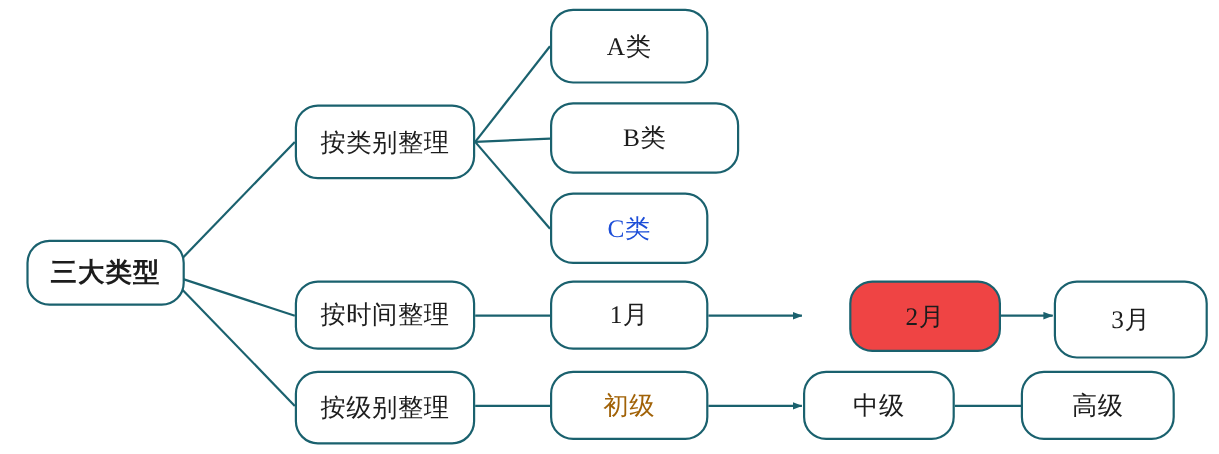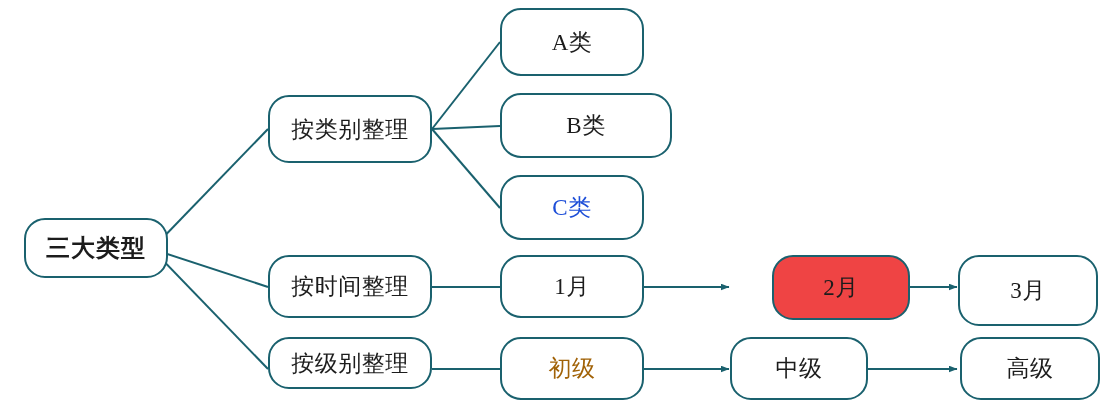--- a/index.html
+++ b/index.html
@@ -79,21 +79,21 @@
   <div id="node-group">
       <div class="node root" style="left: 8px; top: 218px; width: 144px; height: 60px; border-color: rgb(26, 97, 110); background: rgb(255, 255, 255); color: rgb(28, 28, 28); margin-left: 16px;">
         <span class="node-label">三大类型</span>
       </div>
       <div class="node" style="left: 268px; top: 95px; width: 164px; height: 68px; border-color: rgb(26, 97, 110); background: rgb(255, 255, 255); color: rgb(28, 28, 28);">
         <span class="node-label">按类别整理</span>
       </div>
       <div class="node" style="left: 268px; top: 255px; width: 164px; height: 63px; border-color: rgb(26, 97, 110); background: rgb(255, 255, 255); color: rgb(28, 28, 28);">
         <span class="node-label">按时间整理</span>
       </div>
-      <div class="node" style="left: 268px; top: 337px; width: 164px; height: 52px; border-color: rgb(26, 97, 110); background: rgb(255, 255, 255); color: rgb(28, 28, 28);">
+      <div class="node" style="left: 268px; top: 337px; width: 164px; height: 67px; border-color: rgb(26, 97, 110); background: rgb(255, 255, 255); color: rgb(28, 28, 28);">
         <span class="node-label">按级别整理</span>
       </div>
       <div class="node" style="left: 500px; top: 8px; width: 144px; height: 68px; border-color: rgb(26, 97, 110); background: rgb(255, 255, 255); color: rgb(28, 28, 28);">
         <span class="node-label">A类</span>
       </div>
       <div class="node" style="left: 500px; top: 93px; width: 172px; height: 65px; border-color: rgb(26, 97, 110); background: rgb(255, 255, 255); color: rgb(28, 28, 28);">
         <span class="node-label">B类</span>
       </div>
       <div class="node" style="left: 500px; top: 175px; width: 144px; height: 65px; border-color: rgb(26, 97, 110); background: rgb(255, 255, 255); color: #1d4ed8;">
         <span class="node-label">C类</span>
@@ -106,18 +106,18 @@
       </div>
       <div class="node" style="left: 958px; top: 255px; width: 140px; height: 71px; border-color: rgb(26, 97, 110); background: rgb(255, 255, 255); color: rgb(28, 28, 28);">
         <span class="node-label">3月</span>
       </div>
       <div class="node" style="left: 500px; top: 337px; width: 144px; height: 63px; border-color: rgb(26, 97, 110); background: rgb(255, 255, 255); color: #a16207;">
         <span class="node-label">初级</span>
       </div>
       <div class="node" style="left: 730px; top: 337px; width: 138px; height: 63px; border-color: rgb(26, 97, 110); background: rgb(255, 255, 255); color: rgb(28, 28, 28);">
         <span class="node-label">中级</span>
       </div>
-      <div class="node" style="left: 960px; top: 337px; width: 140px; height: 63px; border-color: rgb(26, 97, 110); background: rgb(255, 255, 255); color: rgb(28, 28, 28);">
+      <div class="node" style="left: 928px; top: 337px; width: 140px; height: 63px; border-color: rgb(26, 97, 110); background: rgb(255, 255, 255); color: rgb(28, 28, 28);">
         <span class="node-label">高级</span>
       </div>
     </div>
 
 </div>
 
 </body></html>

